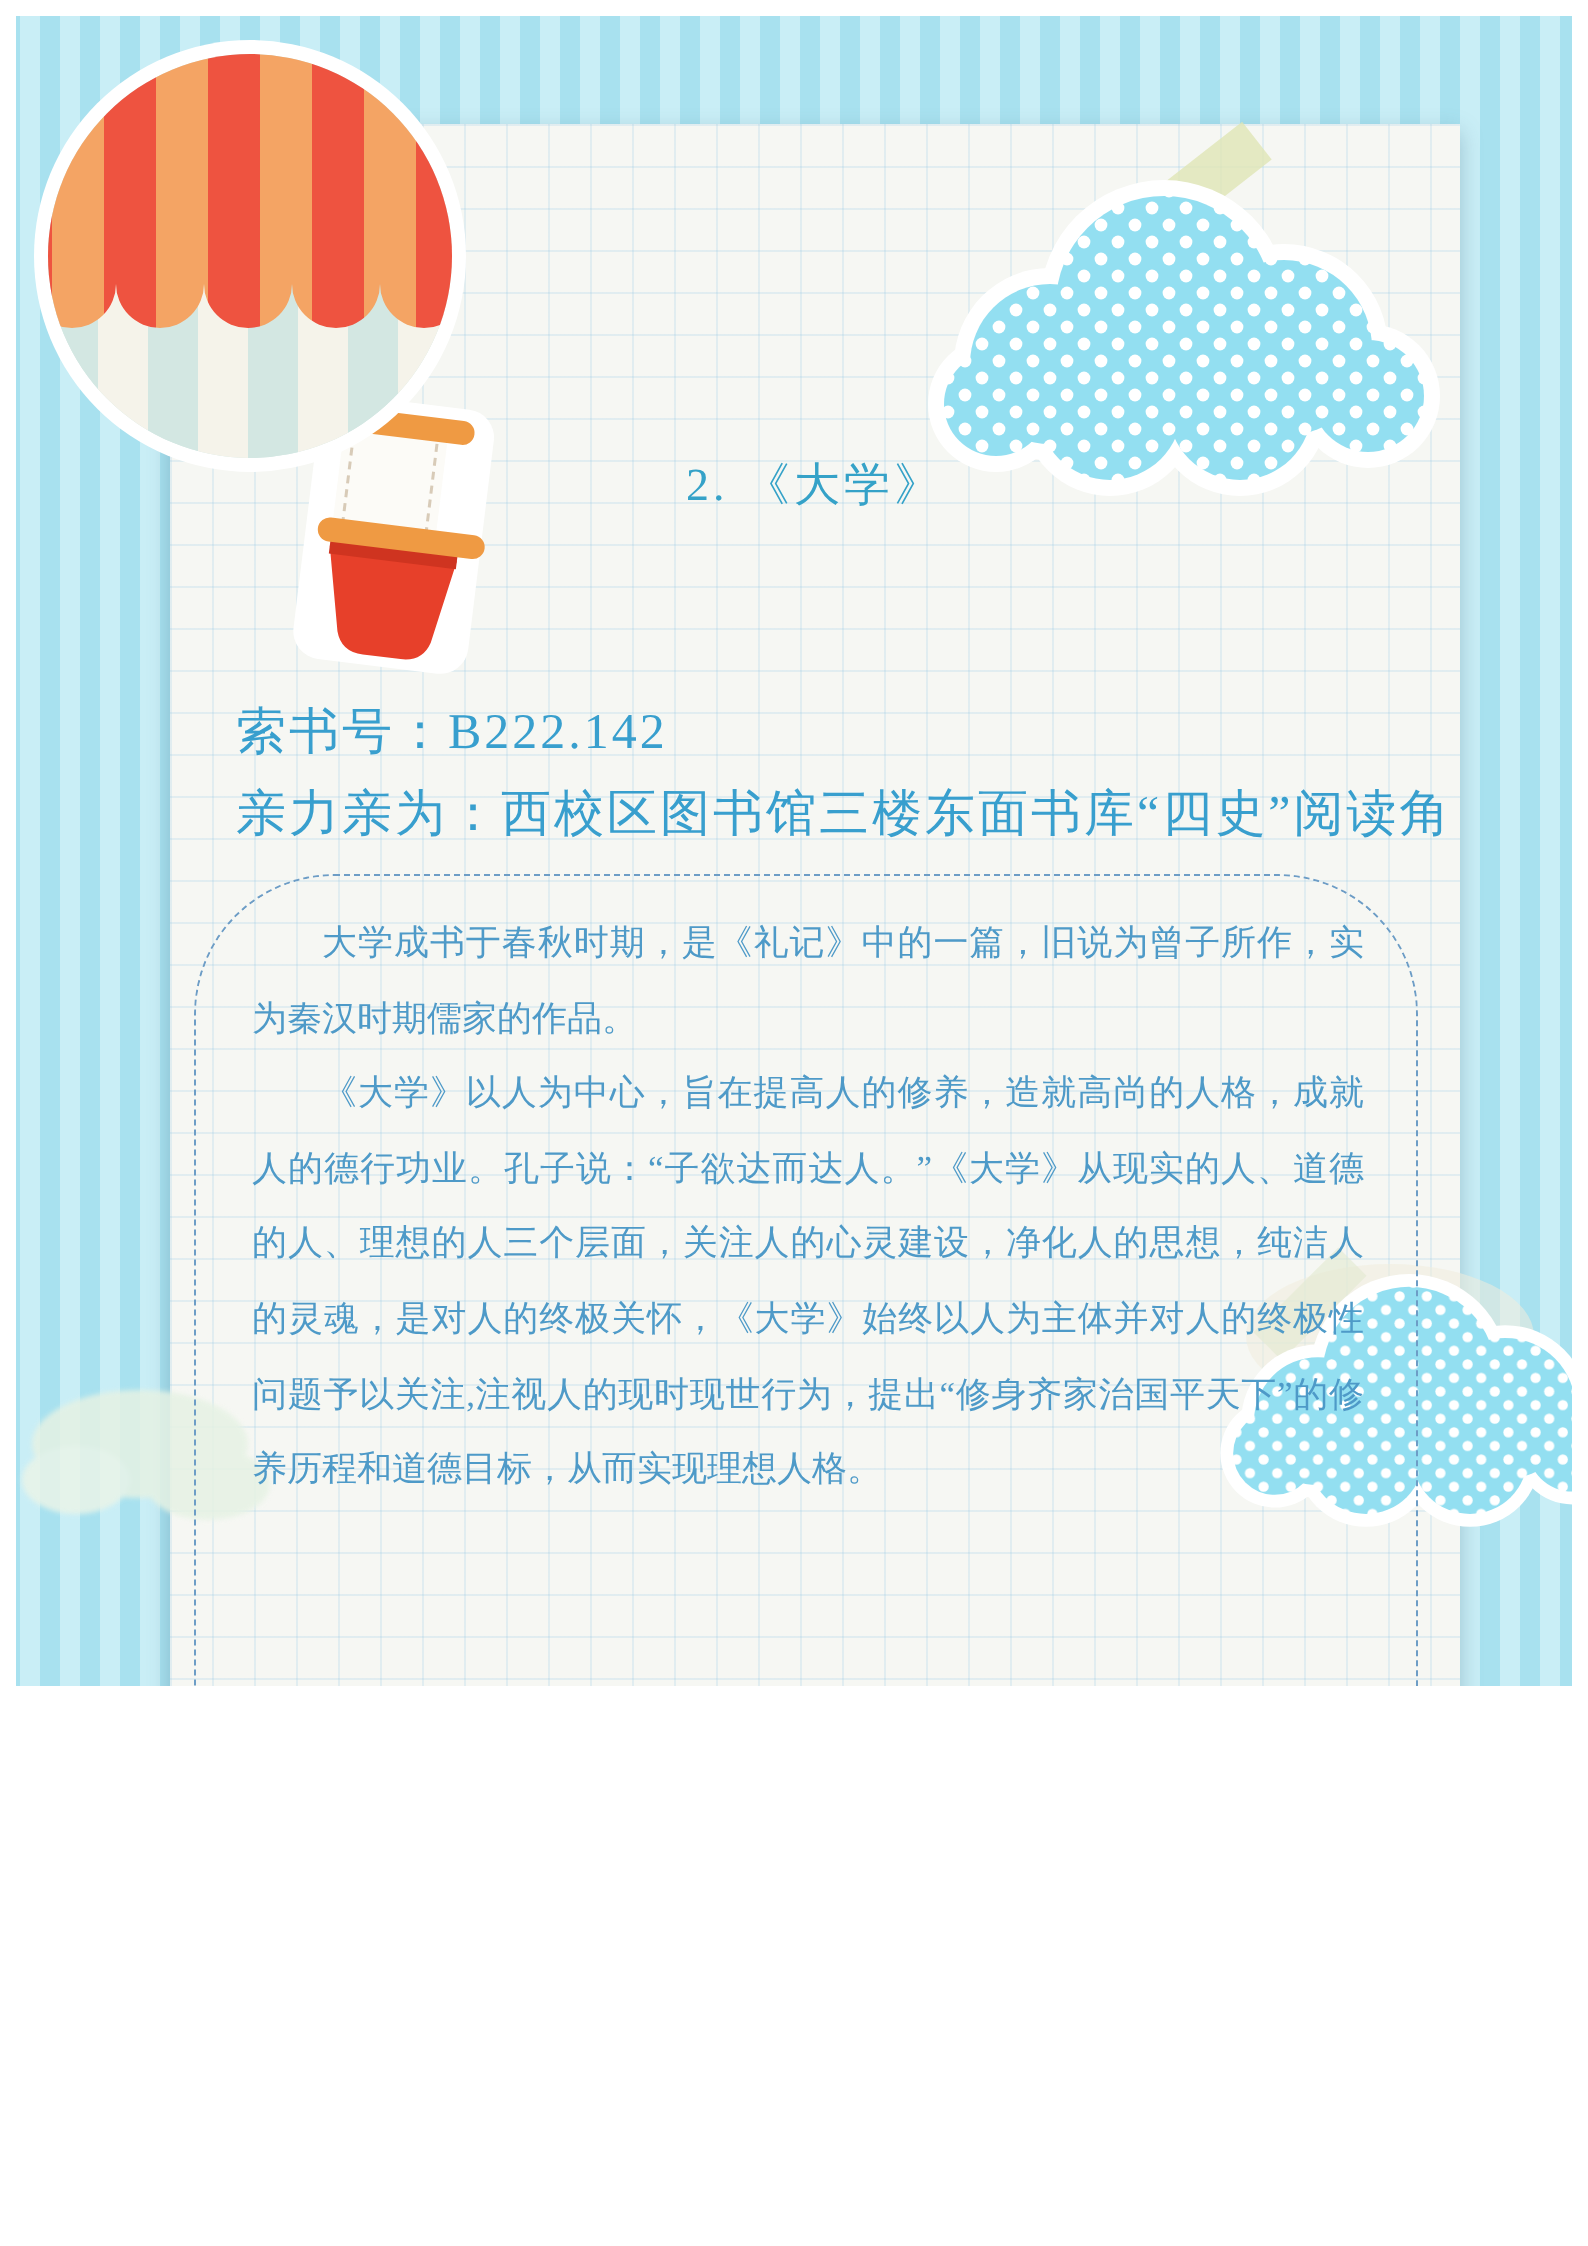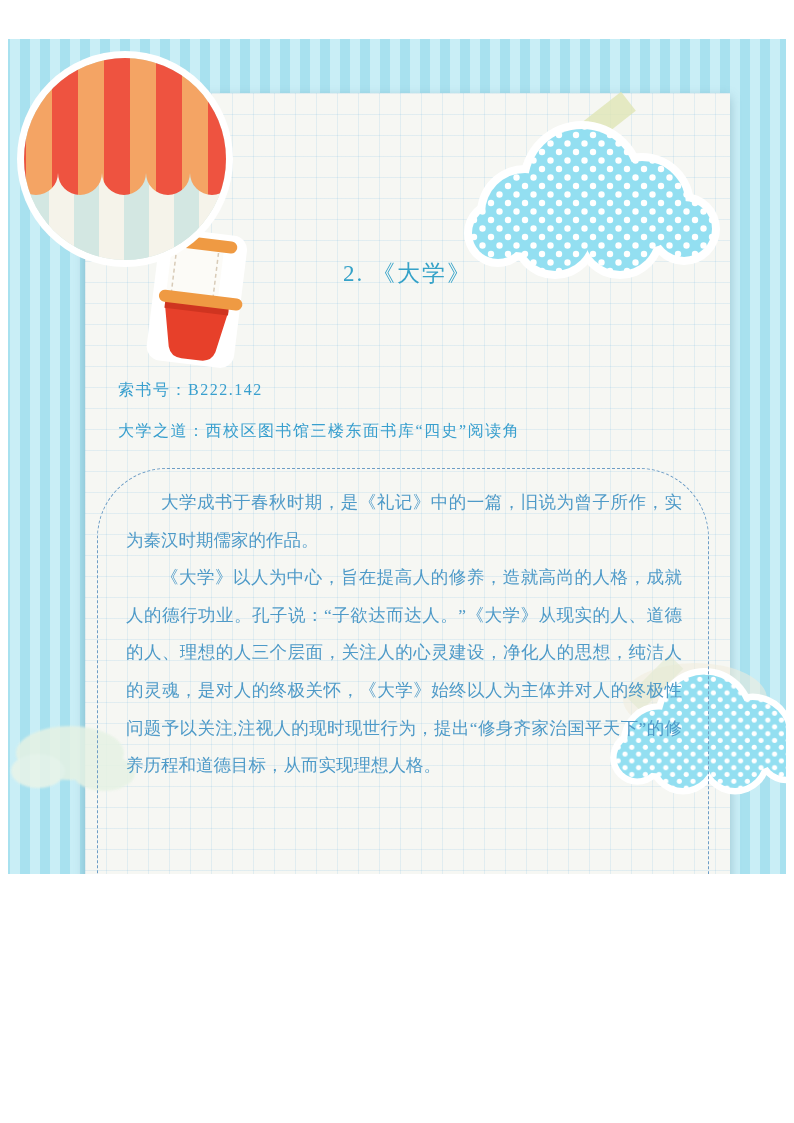--- a/index.html
+++ b/index.html
@@ -1,40 +1,39 @@
 <!DOCTYPE html>
 <html><head>
 <meta charset="utf-8">
 <style>
   html,body{margin:0;padding:0;}
   .canvas{
     position:relative;width:794px;height:851px;overflow:hidden;
     background:repeating-linear-gradient(90deg,#a8e1ef 0 10px,#c9eef6 10px 20px);
     font-family:"Liberation Serif","DejaVu Serif",serif;
-    margin-top:31px;
   }
   .paper{
     position:absolute;left:85px;top:62px;width:645px;height:991px;z-index:1;
     background-color:#f6f7f3;
     background-image:
       linear-gradient(rgba(150,200,228,.22) 1px,transparent 1px),
       linear-gradient(90deg,rgba(150,200,228,.22) 1px,transparent 1px);
     background-size:21px 21px;
     box-shadow:0 4px 10px rgba(80,120,145,.38);
   }
   svg.deco{position:absolute;left:0;top:0;width:794px;height:1123px;pointer-events:none;}
   .deco-back{z-index:2;}
   .content{position:absolute;left:0;top:0;width:794px;height:1123px;z-index:3;}
   .deco-front{z-index:4;}
   .frame{position:absolute;inset:0;border:8px solid #ffffff;z-index:5;pointer-events:none;}
   .page-title{
     position:absolute;left:85px;top:227px;width:645px;text-align:center;
     font-size:23px;letter-spacing:2px;color:#35a2c8;
   }
-  .meta-line{position:absolute;left:118px;font-size:16px;letter-spacing:1.5px;color:#389fce;}
+  .meta-line{position:absolute;left:118px;font-size:25px;letter-spacing:1.5px;color:#389fce;}
   .meta-call{top:349px;}
   .meta-loc{top:390px;}
   .textbox{
     position:absolute;left:97px;top:437px;width:612px;height:576px;box-sizing:border-box;
     border:1.6px dashed #6d9dc6;border-radius:70px;
     padding:15px 26px 0 28px;
   }
   .textbox p{
     margin:0;text-indent:2em;font-size:17.5px;line-height:37.6px;
     color:#4e9ac8;text-align:justify;
@@ -90,21 +89,21 @@
 
     <g>
       <use href="#cloudHb" fill="#ffffff" transform="translate(615,645) scale(0.8)"></use>
       <use href="#cloudTb" fill="url(#dotsB)" transform="translate(615,645) scale(0.8)"></use>
     </g>
   </svg>
 
   <div class="content">
     <div class="page-title">2. 《大学》</div>
     <div class="meta-line meta-call">索书号：B222.142</div>
-    <div class="meta-line meta-loc">大学之道：西校区图书馆三楼东面书库“四史”阅读角</div>
+    <div class="meta-line meta-loc">亲力亲为：西校区图书馆三楼东面书库“四史”阅读角</div>
     <div class="textbox">
       <p>大学成书于春秋时期，是《礼记》中的一篇，旧说为曾子所作，实为秦汉时期儒家的作品。</p>
       <p>《大学》以人为中心，旨在提高人的修养，造就高尚的人格，成就人的德行功业。孔子说：“子欲达而达人。”《大学》从现实的人、道德的人、理想的人三个层面，关注人的心灵建设，净化人的思想，纯洁人的灵魂，是对人的终极关怀，《大学》始终以人为主体并对人的终极性问题予以关注,注视人的现时现世行为，提出“修身齐家治国平天下”的修养历程和道德目标，从而实现理想人格。</p>
     </div>
   </div>
 
   <svg class="deco deco-front" viewBox="0 0 794 1123">
     <defs>
       <pattern id="dotsF" patternUnits="userSpaceOnUse" width="17" height="17">
         <rect width="17" height="17" fill="#93dff1"></rect>

